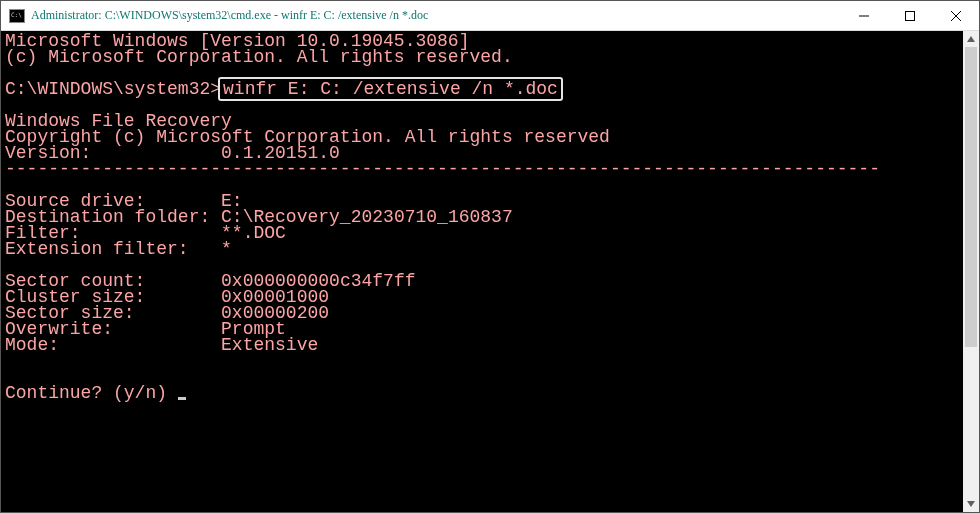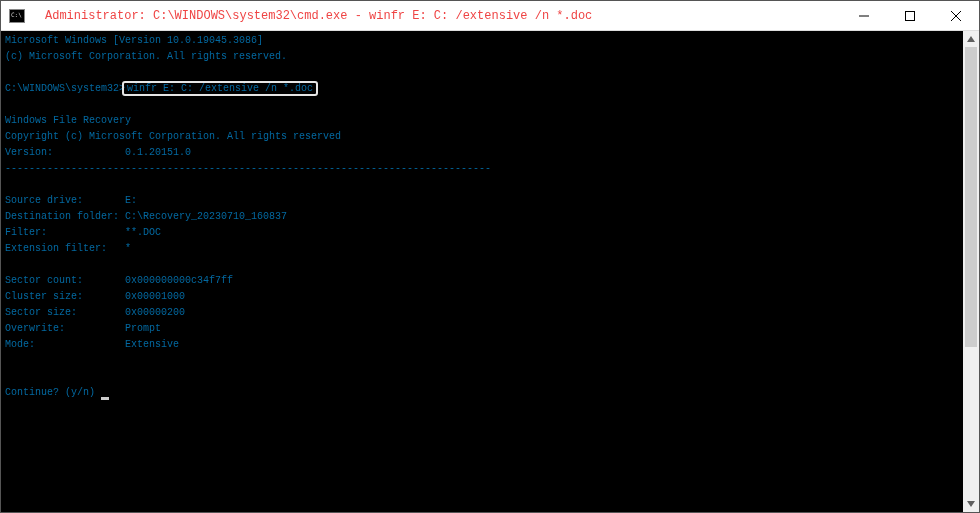--- a/index.html
+++ b/index.html
@@ -42,25 +42,24 @@
     .titlebar-icon::after {
       content: "C:\\";
       color: #ccc;
       font-size: 6px;
       position: absolute;
       top: 1px;
       left: 1px;
       font-family: monospace;
     }
     .titlebar-text {
-      font-family: Liberation Mono, monospace;
+      font-family: Liberation Serif, serif;
       font-size: 12px;
-      color: #ef4444;
+      color: #0f766e;
       flex: 1;
-      margin-left: 14px;
     }
     .window-controls {
       display: flex;
       height: 100%;
     }
     .win-btn {
       width: 46px;
       height: 100%;
       display: flex;
       align-items: center;
@@ -75,23 +74,23 @@
     }
     .terminal-area {
       flex: 1;
       display: flex;
       background: #000;
       position: relative;
     }
     .terminal {
       flex: 1;
       background: #000;
-      color: #0369a1;
+      color: #fca5a5;
       font-family: "Consolas", "Courier New", monospace;
-      font-size: 10px;
+      font-size: 18px;
       line-height: 16px;
       padding: 2px 4px;
       white-space: pre;
       overflow: hidden;
     }
     .scrollbar {
       width: 16px;
       background: #f0f0f0;
       position: relative;
     }

